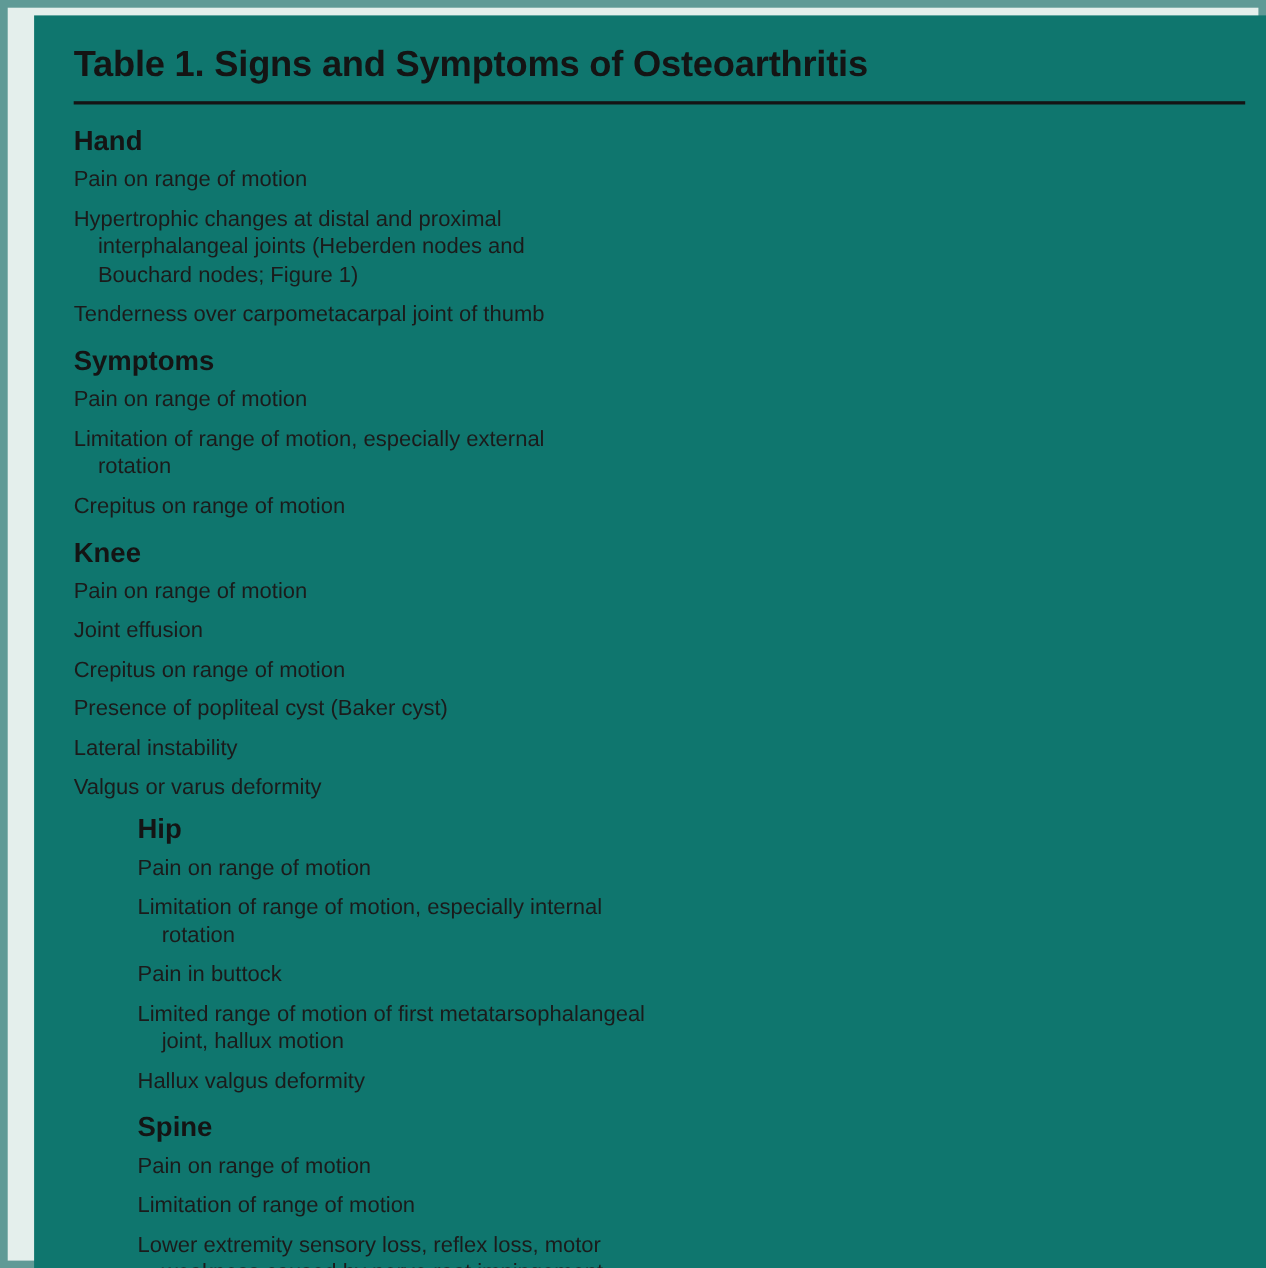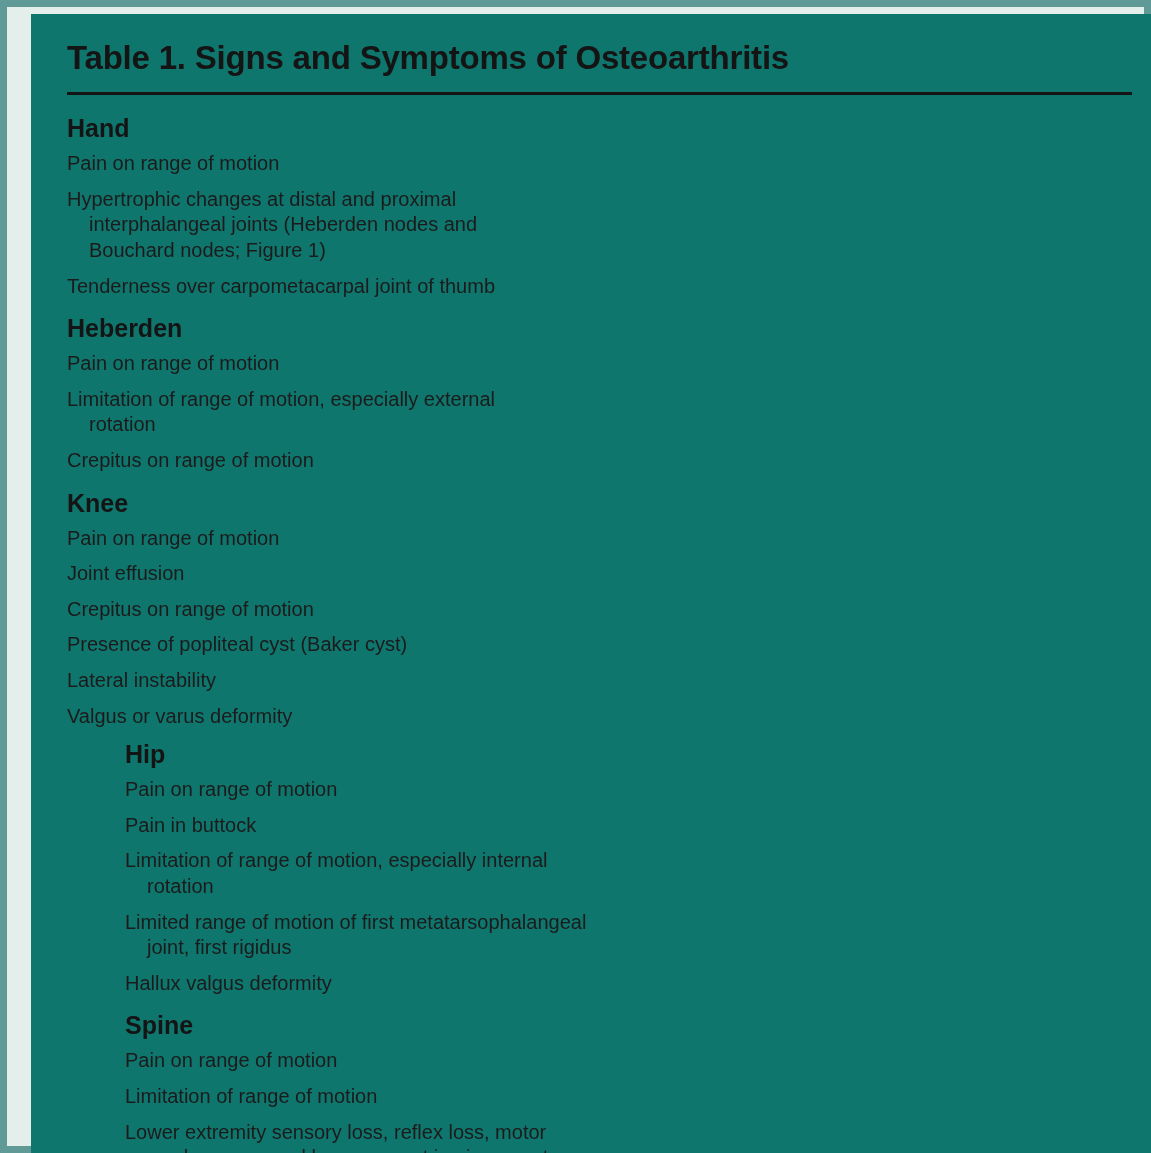--- a/index.html
+++ b/index.html
@@ -91,21 +91,21 @@
       <div class="column left">
 
         <div class="group">
           <div class="group-heading">Hand</div>
           <div class="item">Pain on range of motion</div>
           <div class="item">Hypertrophic changes at distal and proximal interphalangeal joints (Heberden nodes and Bouchard nodes; Figure 1)</div>
           <div class="item">Tenderness over carpometacarpal joint of thumb</div>
         </div>
 
         <div class="group">
-          <div class="group-heading">Heberden</div>
+          <div class="group-heading">Symptoms</div>
           <div class="item">Pain on range of motion</div>
           <div class="item">Limitation of range of motion, especially external rotation</div>
           <div class="item">Crepitus on range of motion</div>
         </div>
 
         <div class="group">
           <div class="group-heading">Knee</div>
           <div class="item">Pain on range of motion</div>
           <div class="item">Joint effusion</div>
           <div class="item">Crepitus on range of motion</div>
@@ -114,26 +114,26 @@
           <div class="item">Valgus or varus deformity</div>
         </div>
 
       </div>
 
       <div class="column right">
 
         <div class="group">
           <div class="group-heading">Hip</div>
           <div class="item">Pain on range of motion</div>
+          <div class="item">Limitation of range of motion, especially internal rotation</div>
           <div class="item">Pain in buttock</div>
-          <div class="item">Limitation of range of motion, especially internal rotation</div>
         </div>
 
         <div class="group">
-          <div class="item">Limited range of motion of first metatarsophalangeal joint, first rigidus</div>
+          <div class="item">Limited range of motion of first metatarsophalangeal joint, hallux motion</div>
           <div class="item">Hallux valgus deformity</div>
         </div>
 
         <div class="group">
           <div class="group-heading">Spine</div>
           <div class="item">Pain on range of motion</div>
           <div class="item">Limitation of range of motion</div>
           <div class="item">Lower extremity sensory loss, reflex loss, motor weakness caused by nerve root impingement</div>
         </div>
 

